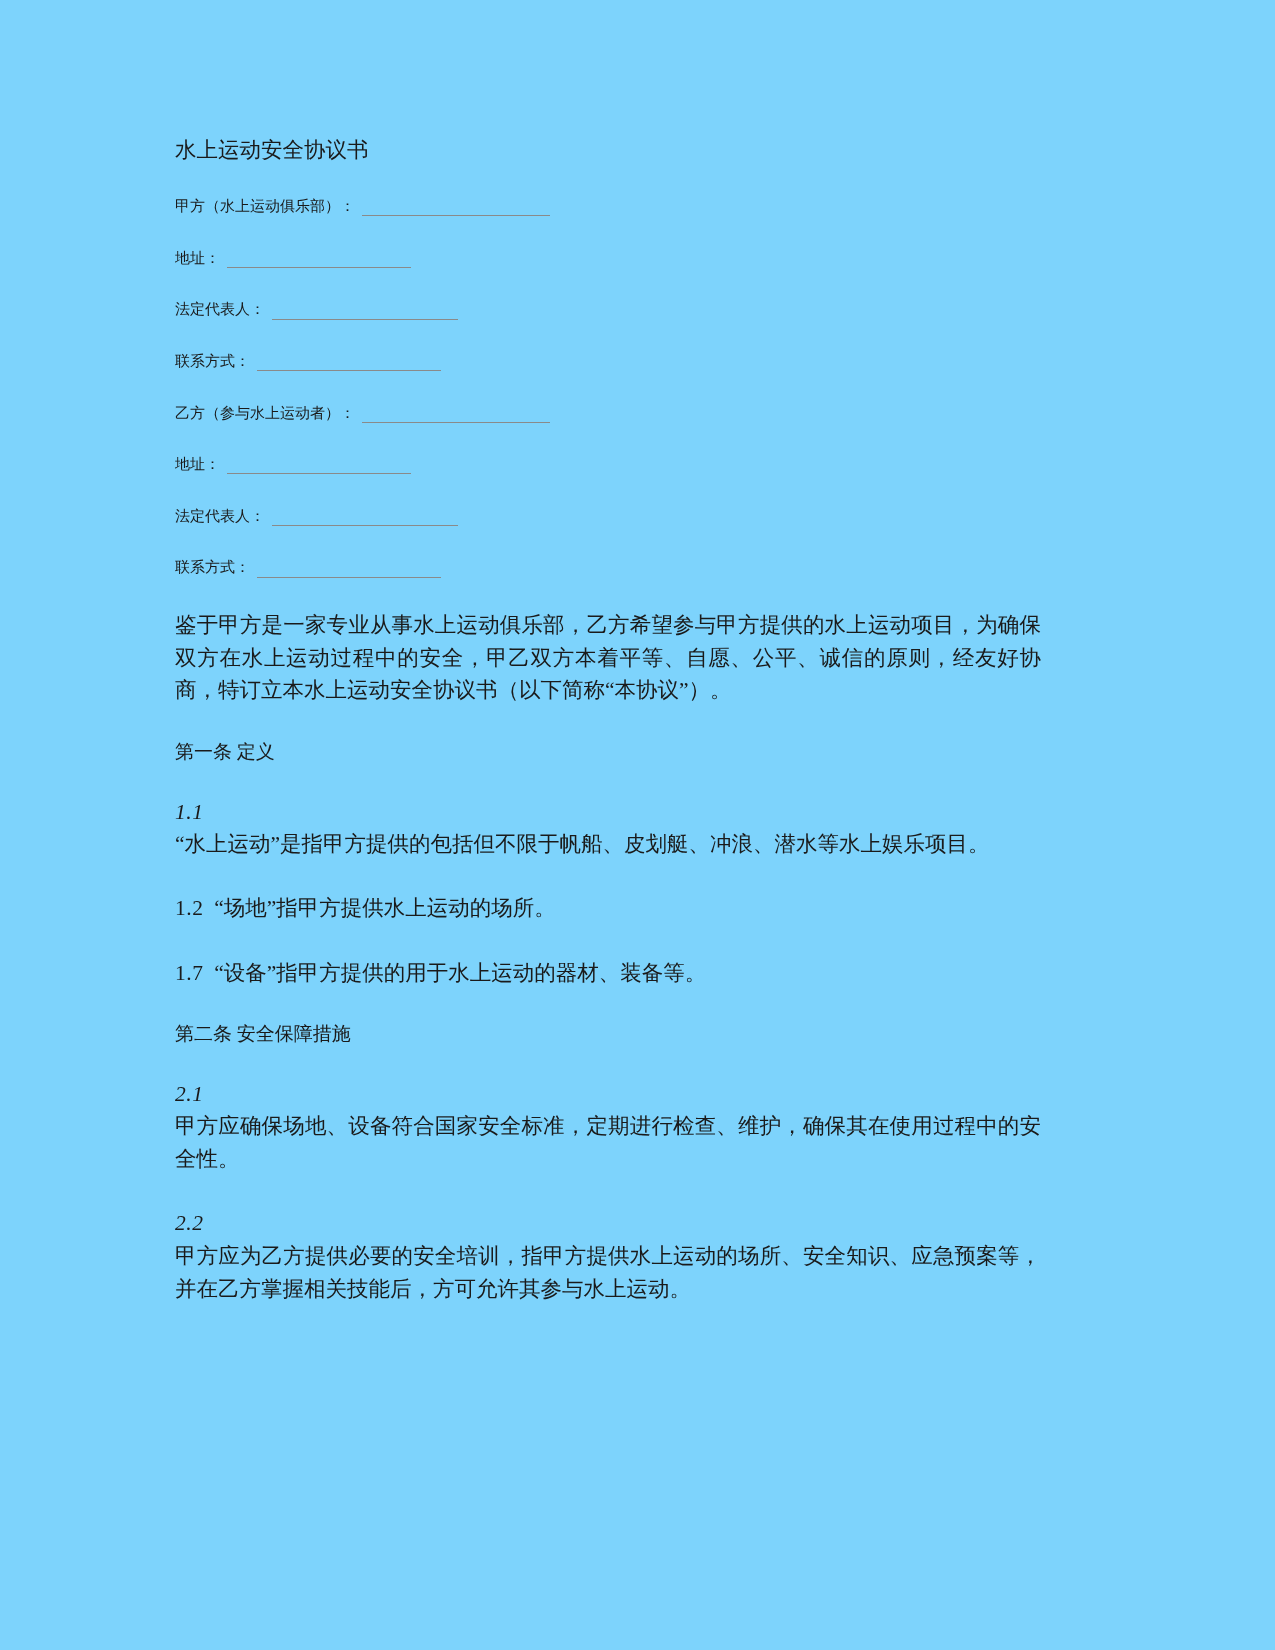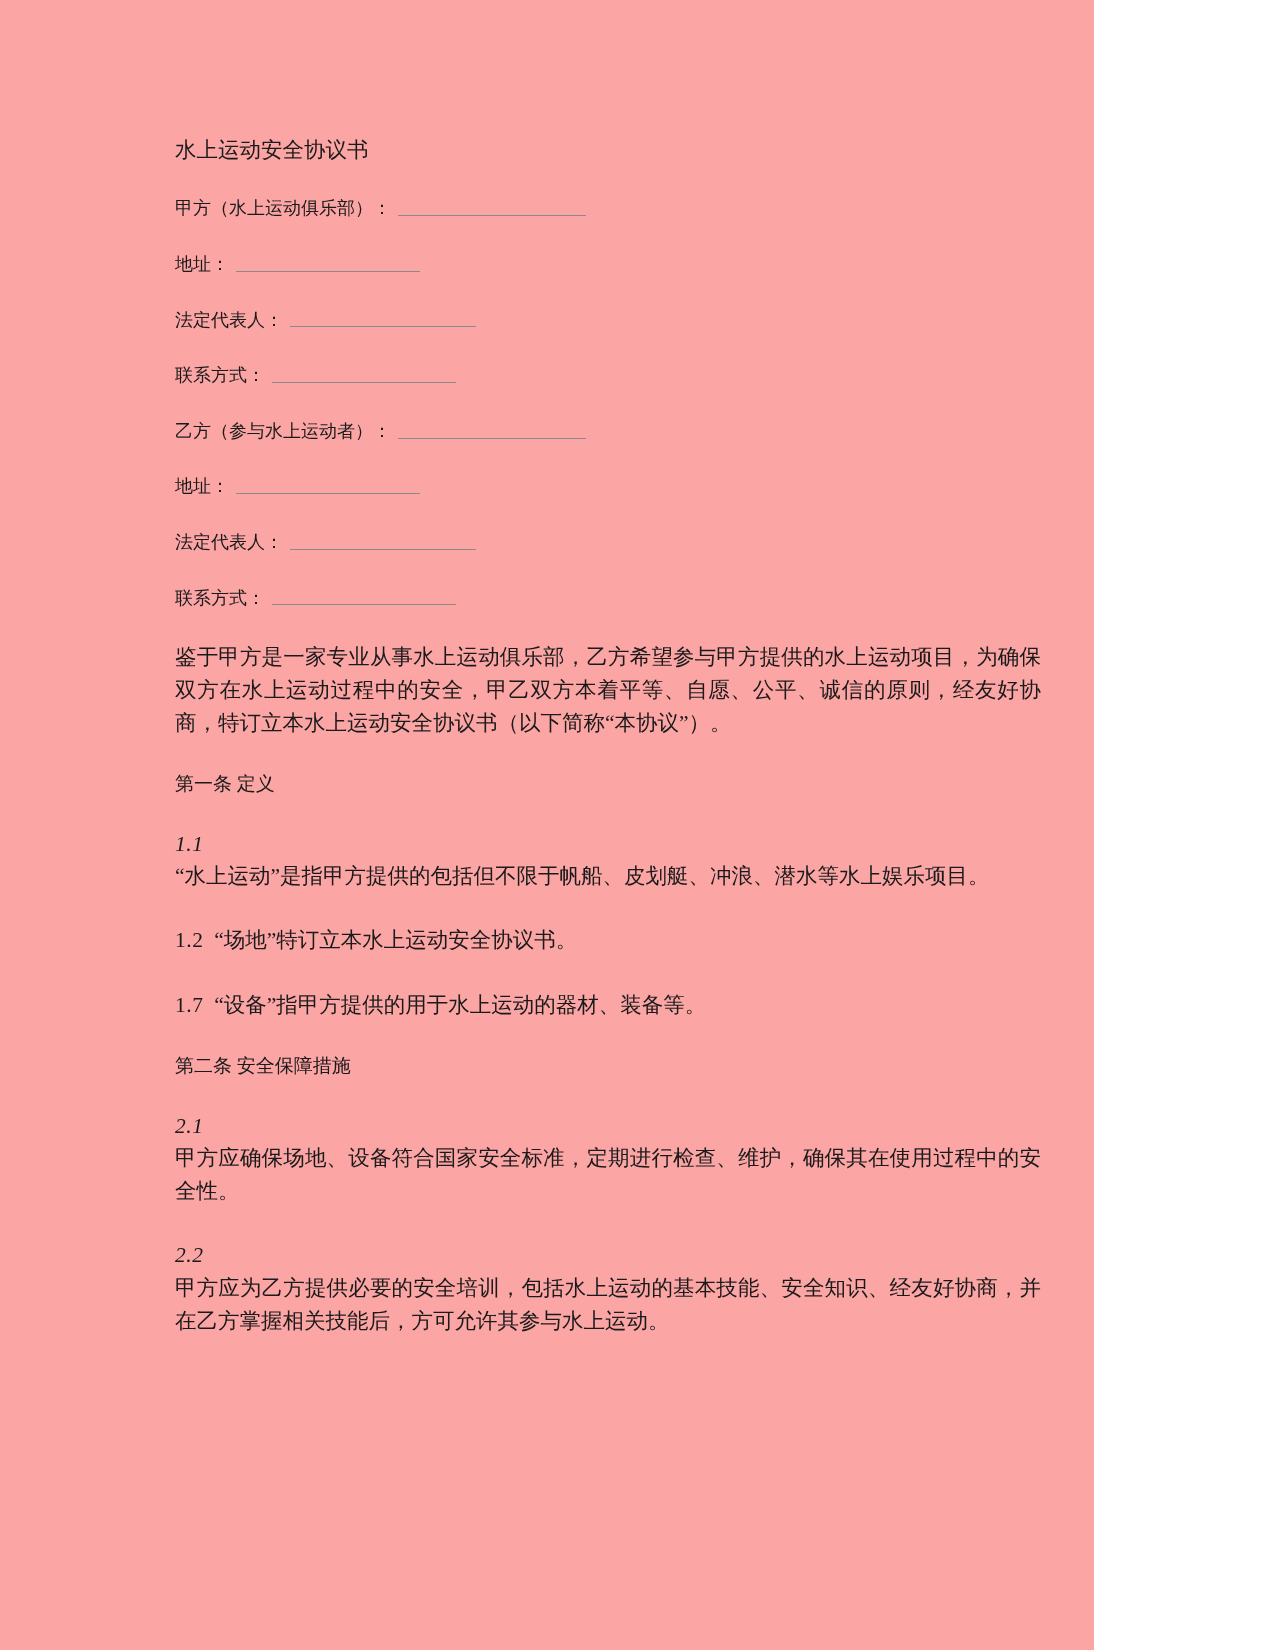--- a/index.html
+++ b/index.html
@@ -6,23 +6,23 @@
     margin: 0;
     padding: 0;
     background: #ffffff;
   }
   body {
     font-family: "Liberation Serif", "DejaVu Serif", serif;
     color: #1a1a1a;
   }
   .page {
     position: relative;
-    width: 1094px;
+    width: 1275px;
     height: 1650px;
-    background: #fca5a5;
+    background: #7dd3fc;
     box-sizing: border-box;
     padding: 0;
     overflow: hidden;
   }
   .content {
     position: absolute;
     left: 175px;
     top: 136px;
     width: 866px;
   }
@@ -33,23 +33,23 @@
   }
   .article-head {
     margin: 0 0 31.5px 0;
     font-size: 19px;
     line-height: 1.34;
   }
 
   
   .field-row {
     display: flex;
-    align-items: flex-start;
+    align-items: flex-end;
     margin: 0 0 31.5px 0;
-    font-size: 18px;
+    font-size: 15px;
     line-height: 1.34;
     white-space: nowrap;
   }
   .field-label {
     flex: 0 0 auto;
   }
   .field-blank {
     display: inline-block;
     flex: 0 0 auto;
     border-bottom: 1.4px solid #8a8a8a;
@@ -130,34 +130,34 @@
 
     <div class="article-head">第一条  定义</div>
 
     <div class="numbered">
       <span class="num-label">1.1</span>
       <span>“水上运动”是指甲方提供的包括但不限于帆船、皮划艇、冲浪、潜水等水上娱乐项目。</span>
     </div>
 
     <div class="numbered">
       <span class="inline-num">1.2</span>&nbsp;
-      <span>“场地”特订立本水上运动安全协议书。</span>
+      <span>“场地”指甲方提供水上运动的场所。</span>
     </div>
 
     <div class="numbered">
       <span class="inline-num">1.7</span>&nbsp;
       <span>“设备”指甲方提供的用于水上运动的器材、装备等。</span>
     </div>
 
     <div class="article-head">第二条  安全保障措施</div>
 
     <div class="numbered">
       <span class="num-label">2.1</span>
       <span>甲方应确保场地、设备符合国家安全标准，定期进行检查、维护，确保其在使用过程中的安全性。</span>
     </div>
 
     <div class="numbered">
       <span class="num-label">2.2</span>
-      <span>甲方应为乙方提供必要的安全培训，包括水上运动的基本技能、安全知识、经友好协商，并在乙方掌握相关技能后，方可允许其参与水上运动。</span>
+      <span>甲方应为乙方提供必要的安全培训，指甲方提供水上运动的场所、安全知识、应急预案等，并在乙方掌握相关技能后，方可允许其参与水上运动。</span>
     </div>
 
   </div>
 </div>
 
 </body></html>

